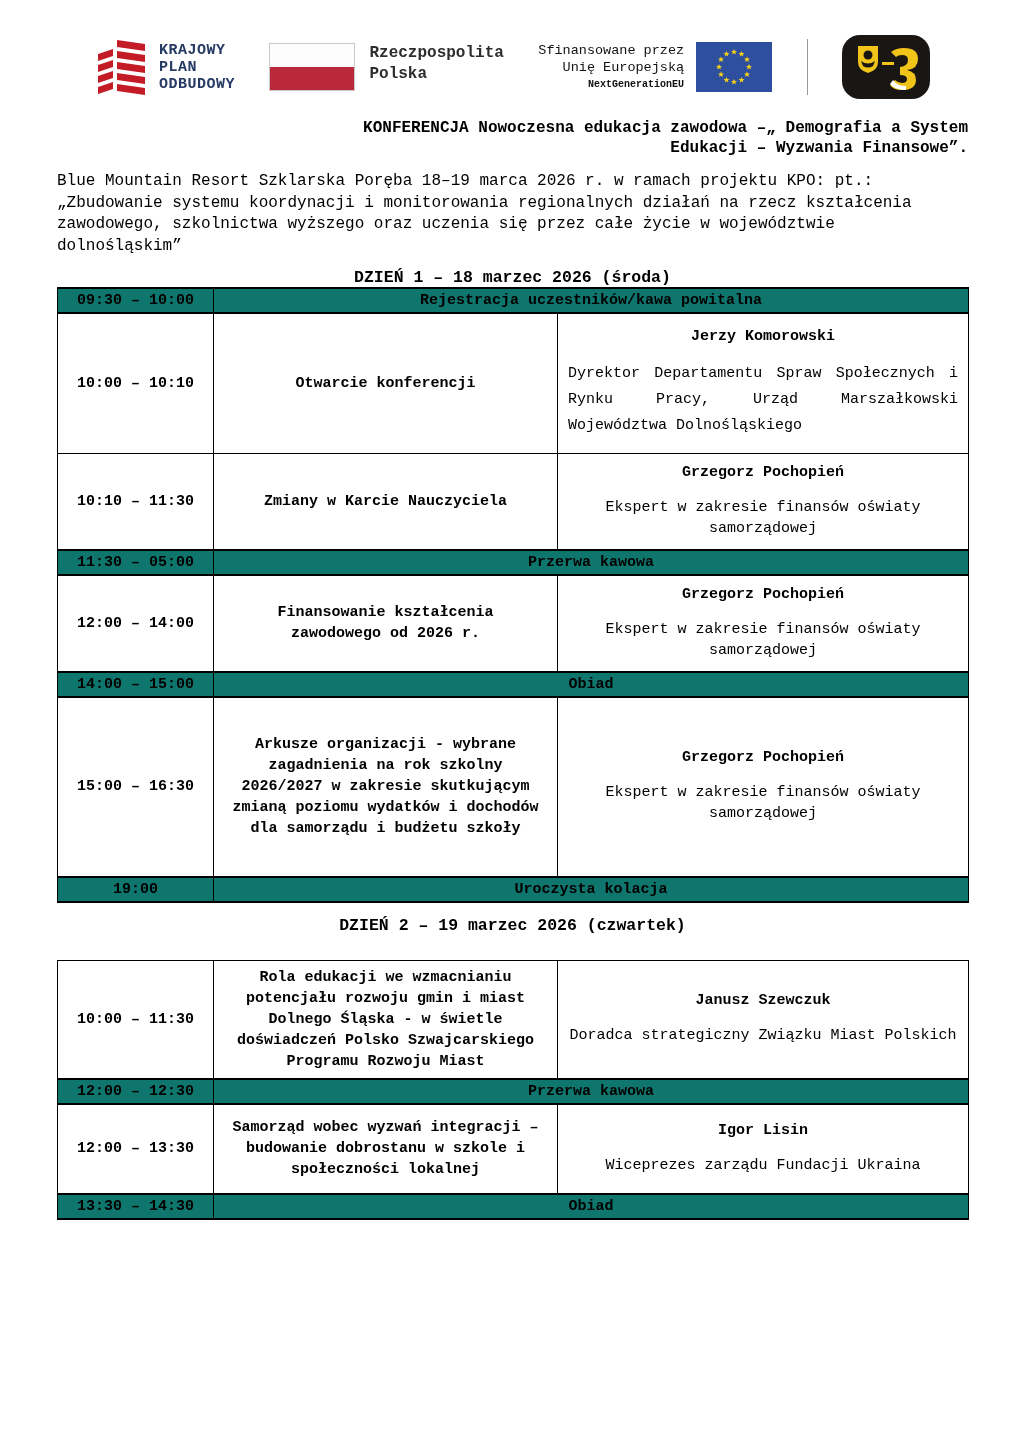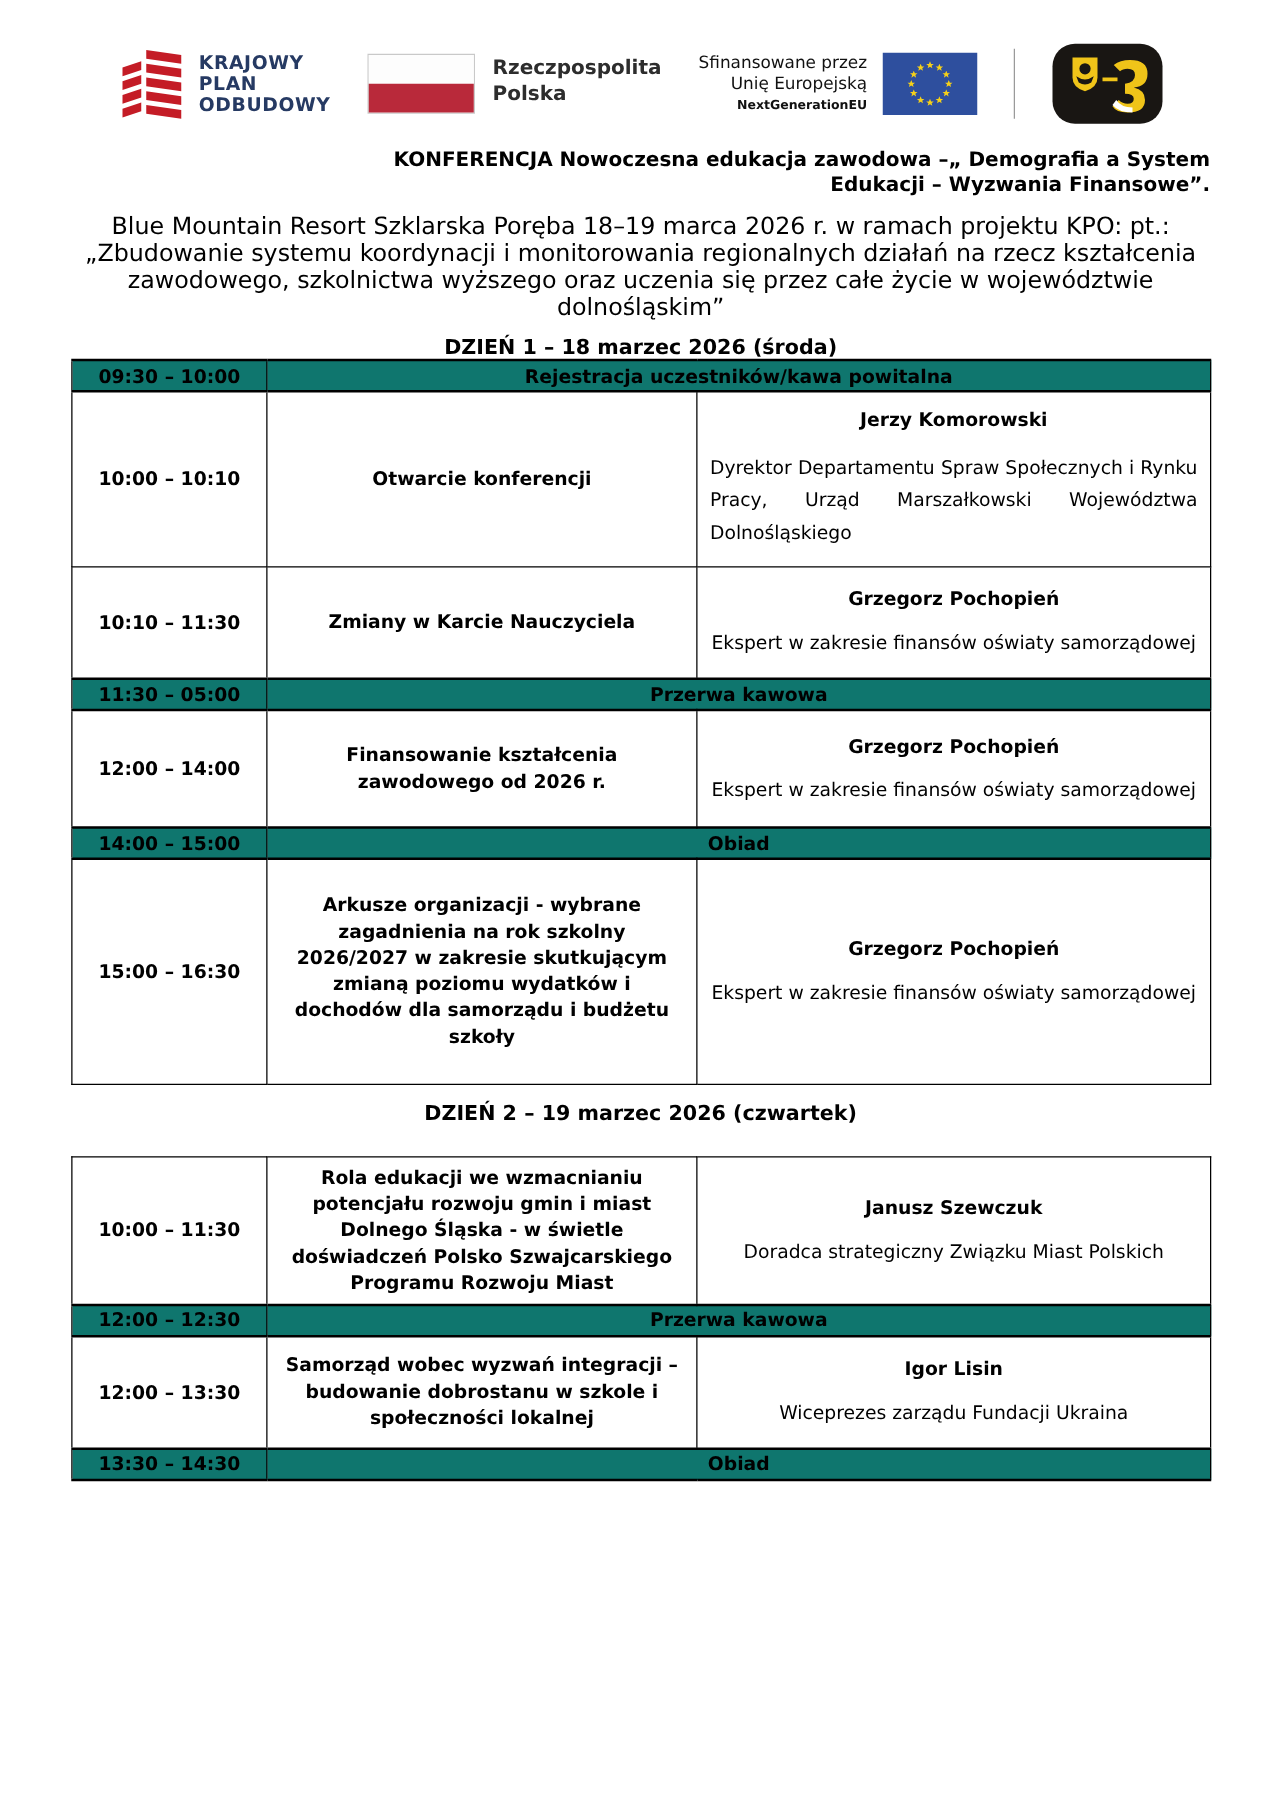--- a/index.html
+++ b/index.html
@@ -3,21 +3,21 @@
 <meta charset="utf-8">
 <style>
   * { margin:0; padding:0; box-sizing:border-box; }
   html,body { background:#ffffff; }
   body {
     width:1024px; height:1448px;
     font-family:"DejaVu Sans", sans-serif;
     color:#000;
     position:relative;
   }
-  .page { width:1024px; height:1226px; padding:28px 56px 0 57px; }
+  .page { width:1024px; height:1226px; padding:28px 56px 0 57px;font-family:Liberation Mono, monospace; }
 
   
   .logo-band {
     display:flex; align-items:center; justify-content:space-between;
     height:78px; padding:0 38px 0 38px; margin-bottom:12px;
   }
   .kpo { display:flex; align-items:center; gap:10px; }
   .kpo-text { font-size:15px; font-weight:bold; color:#263a63; line-height:17px; letter-spacing:.5px; }
   .pl { display:flex; align-items:flex-start; gap:14px; }
   .pl-flag { width:86px; height:48px; border:1px solid #c9c9c9; display:flex; flex-direction:column; }
@@ -28,21 +28,21 @@
   .eu-text { text-align:right; font-size:13.5px; color:#111; line-height:17px; }
   .eu-text .ng { font-weight:bold; font-size:10px; }
   .vdivider { width:1px; height:56px; background:#9a9a9a; }
   .ds-logo {
     width:88px; height:64px; background:#191613; border-radius:18px;
     display:flex; align-items:center; justify-content:center; position:relative;
   }
 
   
   .title { text-align:right; font-size:16px; font-weight:bold; line-height:20px; margin:4px 0 13px 0; }
-  .subtitle { text-align:center; font-size:19px; line-height:21.5px; margin-bottom:11px; }
+  .subtitle { text-align:left; font-size:16px; line-height:21.5px; margin-bottom:11px; }
   .day-heading { text-align:center; font-size:16.5px; font-weight:bold; margin:0 0 0 0; }
   .day-heading.d1 { }
   .day-heading.d2 { margin:13px 0 25px 0; }
 
   
   table.agenda {
     width:911px; border-collapse:collapse; table-layout:fixed;
     margin:0; font-size:15px;
   }
   table.agenda td { border:1.5px solid #000; vertical-align:middle; }
@@ -207,20 +207,24 @@
         <td class="break-label" colspan="2">Obiad</td>
       </tr>
       <tr class="h180">
         <td class="time">15:00 – 16:30</td>
         <td class="topic">Arkusze organizacji - wybrane zagadnienia na rok szkolny 2026/2027 w zakresie skutkującym zmianą poziomu wydatków i dochodów dla samorządu i budżetu szkoły</td>
         <td class="speaker">
           <div class="sp-name">Grzegorz Pochopień</div>
           <div class="sp-role">Ekspert w zakresie finansów oświaty samorządowej</div>
         </td>
       </tr>
+      <tr class="break-row">
+        <td class="time">19:00</td>
+        <td class="break-label" colspan="2">Uroczysta kolacja</td>
+      </tr>
     </tbody>
   </table>
 
   <div class="day-heading d2">DZIEŃ 2 – 19 marzec 2026 (czwartek)</div>
 
   <table class="agenda">
     <colgroup>
         <col class="c-time">
         <col class="c-topic">
         <col class="c-speaker">

